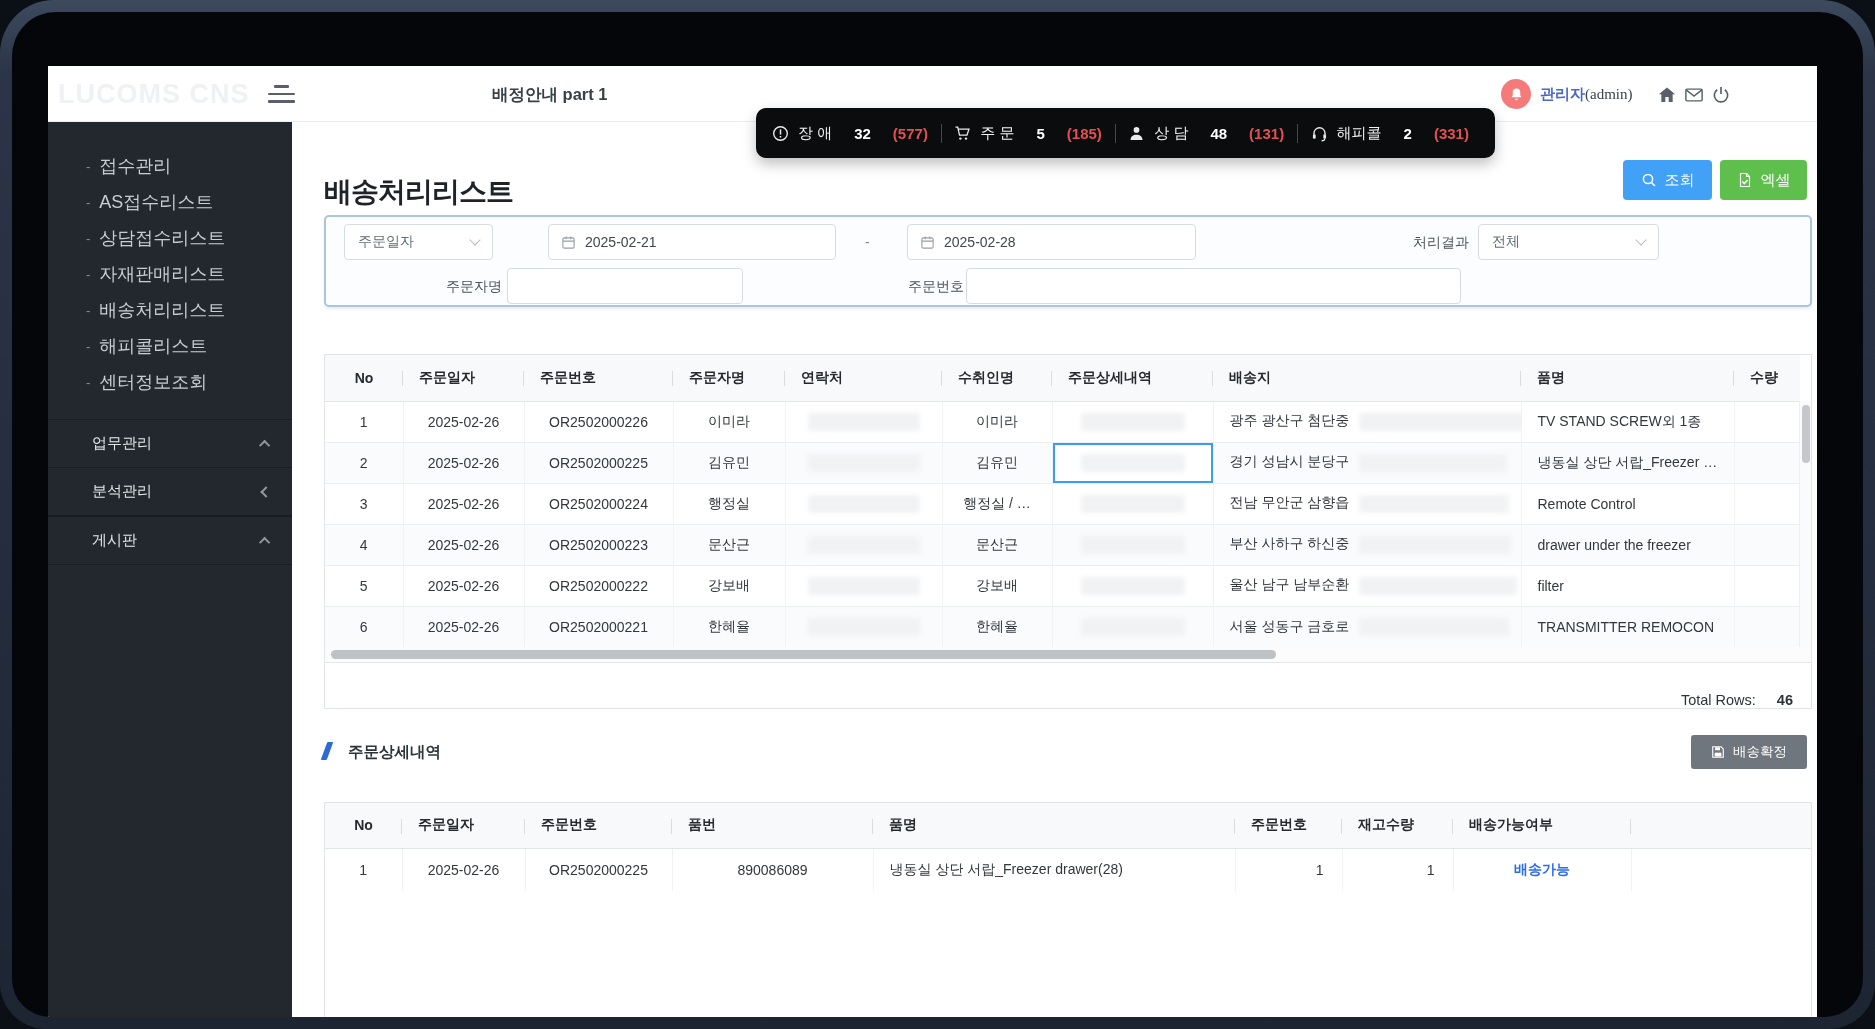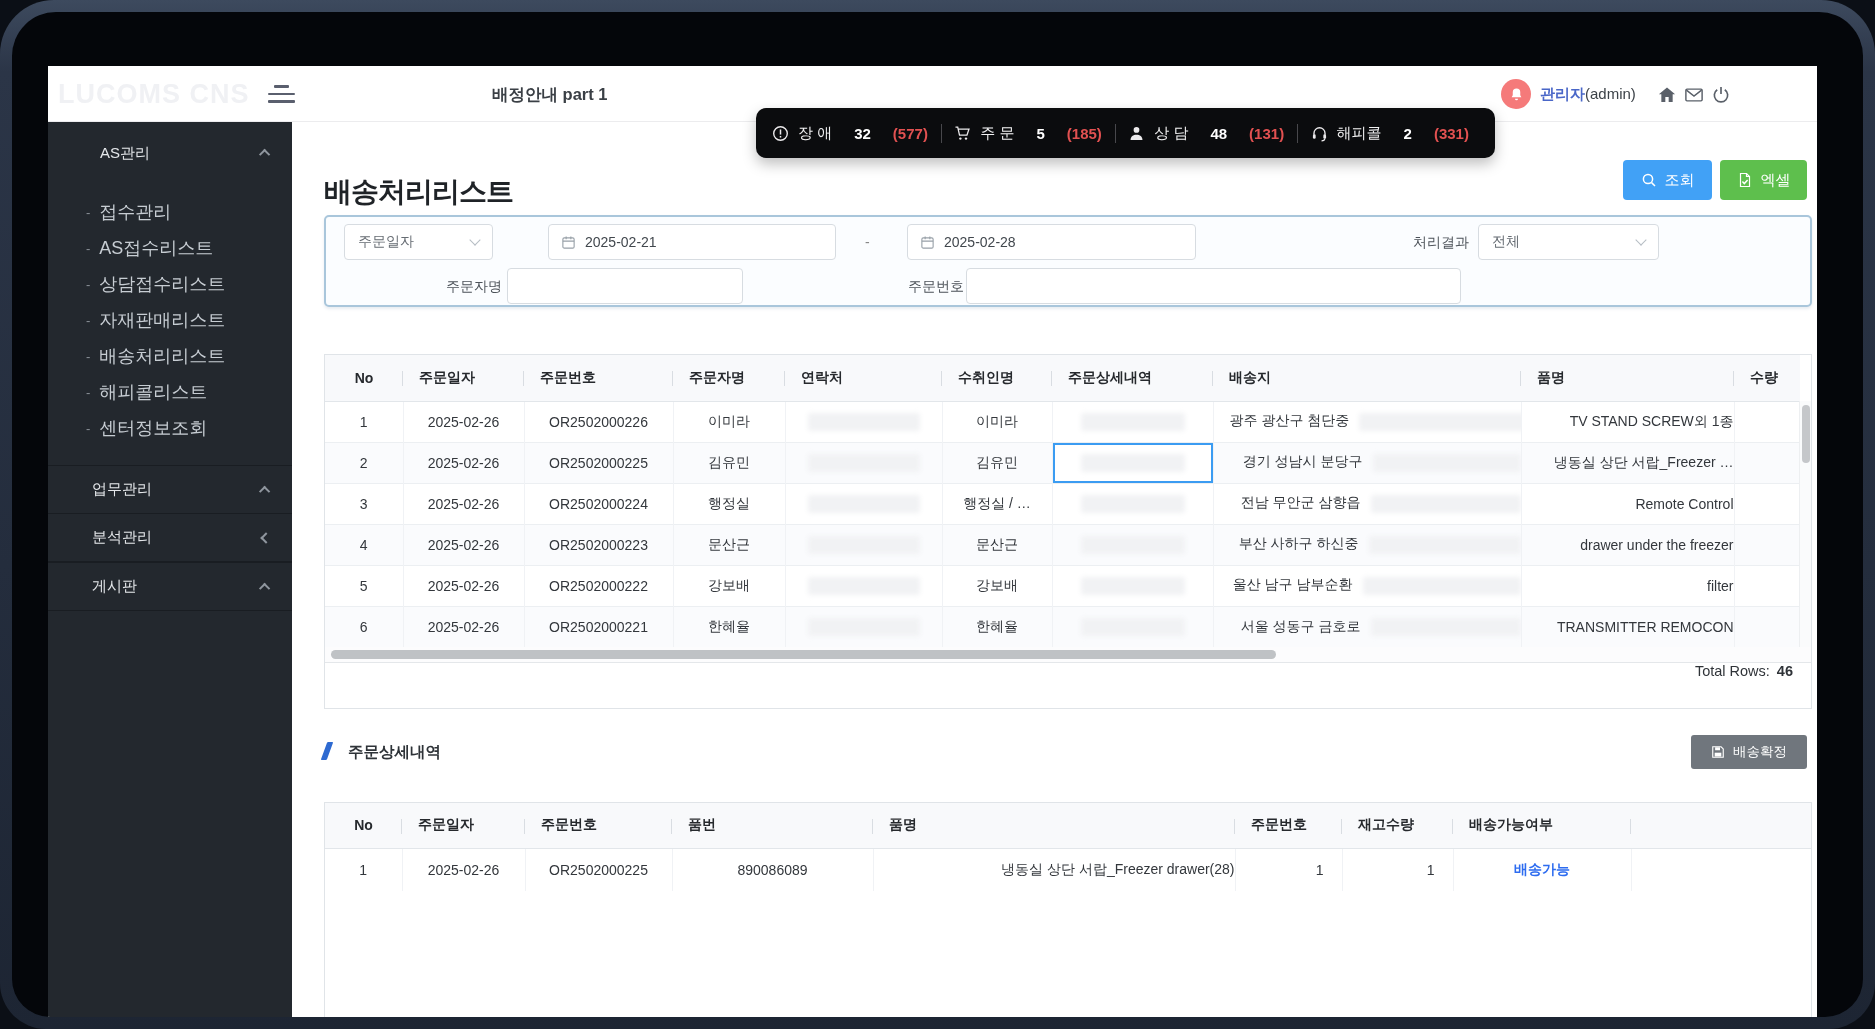--- a/index.html
+++ b/index.html
@@ -14,21 +14,21 @@
   .topbar{position:absolute;left:0;top:0;width:100%;height:56px;background:#fff;border-bottom:1px solid #ececee;z-index:10;}
   .logo{position:absolute;left:10px;top:13px;font-size:27px;font-weight:800;color:#f0f1f4;letter-spacing:1px;}
   .hamburger{position:absolute;left:220px;top:17px;width:27px;height:22px;cursor:pointer;display:flex;flex-direction:column;justify-content:center;gap:5px;}
   .hamburger i{display:block;height:2.5px;background:#5a5f6e;border-radius:1px;}
   .hamburger i:nth-child(1){width:15px;margin-left:6px;}
   .hamburger i:nth-child(2){width:27px;}
   .hamburger i:nth-child(3){width:27px;}
   .top-title{position:absolute;left:444px;top:0;line-height:56px;font-size:16.5px;font-weight:700;color:#3a3f45;}
   .avatar{position:absolute;left:1453px;top:13px;width:30px;height:30px;border-radius:50%;background:#f57a7a;
     display:flex;align-items:center;justify-content:center;cursor:pointer;}
-  .uname{position:absolute;left:1492px;top:0;line-height:56px;font-size:15px;color:#3c4248;}
+  .uname{position:absolute;left:1492px;top:0;line-height:56px;font-size:15px;color:#3c4248;font-family:Liberation Serif, serif;}
   .uname b{color:#4a67c8;font-weight:600;}
   .tico{position:absolute;top:19px;width:20px;height:20px;color:#5a6069;cursor:pointer;}
   .tico svg{width:100%;height:100%;}
   
   .statusbar{position:absolute;left:708px;top:42px;width:739px;height:50px;background:#0b0c0e;border-radius:10px;
     display:flex;align-items:center;justify-content:space-between;padding:0 26px 0 16px;z-index:40;
     box-shadow:0 6px 14px rgba(0,0,0,.25);}
   .pitem{display:flex;align-items:center;}
   .pic{width:17px;height:17px;margin-right:9px;flex:none;}
   .pic svg{width:100%;height:100%;}
@@ -77,35 +77,35 @@
   .detail-grid table{width:1486px;}
   th{height:46px;background:#f8f9fb;font-size:14px;font-weight:700;color:#26292d;text-align:left;
     padding:0 0 0 16px;position:relative;border-bottom:1px solid #e2e6ea;white-space:nowrap;overflow:hidden;}
   th.c{text-align:center;padding:0;}
   th:not(:last-child)::after{content:"";position:absolute;right:0;top:16px;height:15px;width:1px;background:#d9dde2;}
   .detail-grid th{height:45px;}
   td{height:41px;font-size:14px;color:#33373c;border-top:1px solid #eceff2;border-right:1px solid #f0f2f5;
     white-space:nowrap;overflow:hidden;padding:0;}
   .detail-grid td{height:43px;}
   td.c{text-align:center;}
-  td.l{text-align:right;padding-left:16px;}
+  td.l{text-align:left;padding-left:16px;}
   td.r{text-align:right;padding-right:18px;}
   tr:first-child td{border-top:none;}
   td:last-child{border-right:none;}
   tr.even td{background:#fafbfd;}
   td.sel{box-shadow:inset 0 0 0 2px #3b9cf2;background:#fff !important;}
   td.noborder{border:none !important;background:#fff !important;}
   .blob{display:inline-block;height:18px;border-radius:2px;background:#f1f2f4;filter:blur(2.5px);vertical-align:middle;}
   .link{color:#2d6cf0;font-weight:600;cursor:pointer;}
   .vsb{position:absolute;right:0;top:46px;width:12px;height:246px;background:#fafbfc;border-left:1px solid #edeff1;}
   .vsb-t{position:absolute;left:1.5px;top:4px;width:8px;height:58px;border-radius:4px;background:#c5c7ca;cursor:pointer;}
   .hsb{position:absolute;left:0;top:292px;height:15px;width:1486px;background:#fcfcfd;}
   .hsb-t{position:absolute;left:6px;top:3px;width:945px;height:9px;border-radius:5px;background:#bfc2c5;cursor:pointer;}
   .gfoot{position:absolute;left:0;top:307px;width:1486px;height:46px;border-top:1px solid #e4e7ea;
-    display:flex;align-items:flex-start;justify-content:flex-end;padding-right:18px;font-size:14.5px;color:#2f3338;gap:7px;}
+    display:flex;align-items:flex-end;justify-content:flex-end;padding-right:18px;font-size:14.5px;color:#2f3338;gap:21px;}
   .gfoot b{font-weight:700;}
   .sec-head{position:absolute;left:276px;top:676px;height:24px;display:flex;align-items:flex-start;gap:18px;
     font-size:15.5px;font-weight:700;color:#2e3338;}
   .slash{width:6px;height:18px;background:#2e6ad1;transform:skewX(-20deg);border-radius:1px;}
   .confirm-btn{position:absolute;left:1643px;top:669px;width:116px;height:34px;background:#70767d;color:#fff;border:none;
     border-radius:3px;font-size:13.5px;display:flex;align-items:center;justify-content:center;gap:8px;cursor:pointer;font-family:inherit;}
   .confirm-btn svg{width:14px;height:14px;}
 </style>
 </head>
 <body>
@@ -189,24 +189,20 @@
                 <path d="M13 12.8c0 1.4-1.6 2.2-3.1 2.2" stroke-width="1.1"></path>
               </svg></div>
             <div class="plabel">해피콜</div>
             <div class="pcount">2</div>
             <div class="psub" style="color: rgb(226, 81, 81);">(331)</div>
           </div>
         </div>
 
       <nav class="sidebar">
         <div class="smenu">
-            <div class="sgroup">
-              <div class="slbl">AS관리</div>
-              <div class="chev up"></div>
-            </div>
             <div class="ssubs">
               <div class="ssub">
                 <div class="sdash">-</div>
                 <div class="sstext">접수관리</div>
               </div>
               <div class="ssub">
                 <div class="sdash">-</div>
                 <div class="sstext">AS접수리스트</div>
               </div>
               <div class="ssub">

